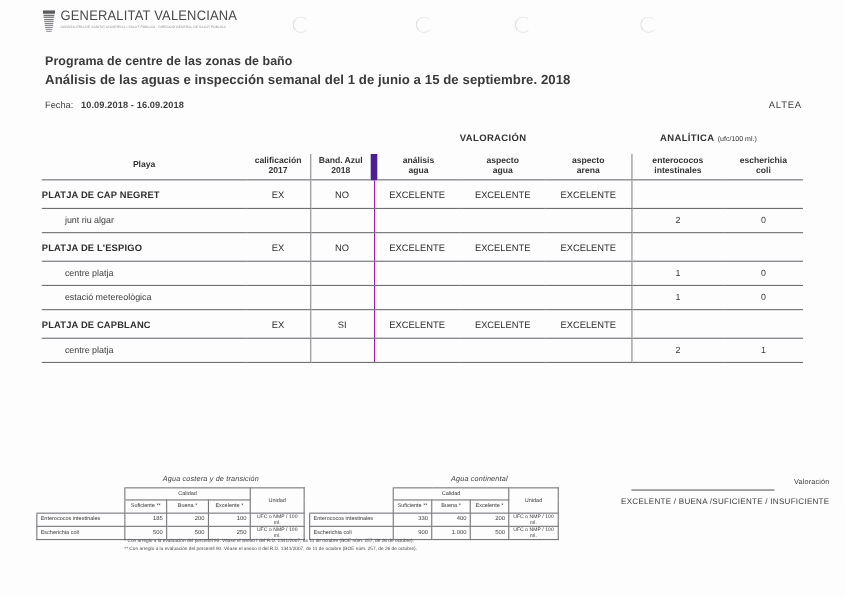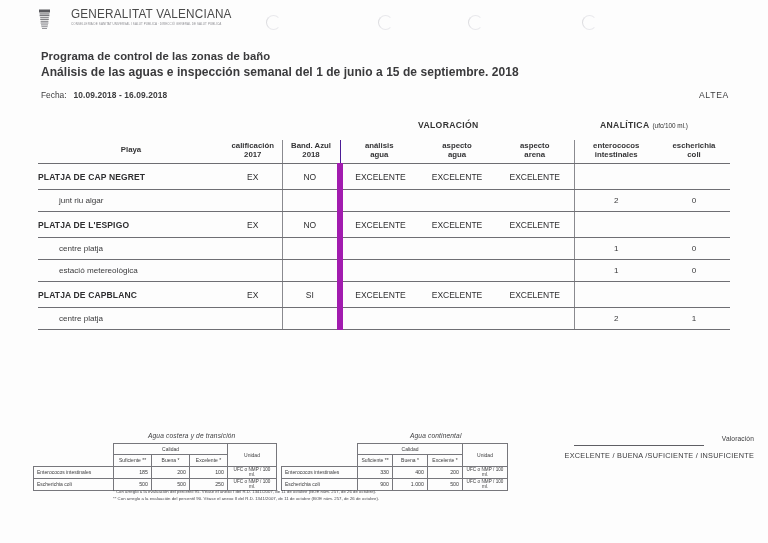--- a/index.html
+++ b/index.html
@@ -34,21 +34,21 @@
     opacity: .85;
   }
 
   
   .logo-wrap {
     position: absolute;
     left: 38px;
     top: 8px;
     display: flex;
     align-items: flex-start;
-    gap: 20px;
+    gap: 4px;
   }
   .crest {
     width: 13px;
     height: 22px;
     flex: none;
     margin-top: 1px;
   }
   .logo-text { line-height: 1; }
   .logo-title {
     font-size: 12.5px;
@@ -163,23 +163,23 @@
   tr.sub-row td {
     height: 21px;
     font-size: 8.1px;
     color: #3a3a3c;
     border-bottom: 1px solid #b8b8bd;
   }
   tr.sub-row td.sub { padding-left: 21px; }
   tr.sub-row.last-sub td { border-bottom: 1.15px solid #6f6f74; margin-top: 45px; }
   td.c { text-align: center; }
   .vline-l { border-left: 1px solid #8a8a8f; }
-  .vline-r { border-right: 6px solid #a21caf; }
+  .vline-r { border-right: 1px solid #a21caf; }
   th.vline-l { border-left: 1px solid #8a8a8f; }
-  th.vline-r { border-right: 1px solid #4c1d95; }
+  th.vline-r { border-right: 6px solid #4c1d95; }
 
   
   .legend-cap {
     position: absolute;
     font-size: 6.6px;
     font-style: italic;
     color: #3c3c3e;
     letter-spacing: .15px;
   }
   table.legend {
@@ -261,21 +261,21 @@
       <rect x="3" y="15.4" width="7" height="1" fill="#86868b"></rect>
       <rect x="3.4" y="17.2" width="6.2" height="1" fill="#8d8d92"></rect>
       <rect x="4" y="19" width="5" height="1" fill="#97979c"></rect>
     </svg>
     <div class="logo-text">
       <div class="logo-title">GENERALITAT VALENCIANA</div>
       <div class="logo-sub">CONSELLERIA DE SANITAT UNIVERSAL I SALUT PÚBLICA · DIRECCIÓ GENERAL DE SALUT PÚBLICA</div>
     </div>
   </div>
 
-  <div class="doc-title">Programa de control de las zonas de baño</div>
+  <div class="doc-title">Programa de centre de las zonas de baño</div>
   <div class="doc-title2">Análisis de las aguas e inspección semanal del 1 de junio a 15 de septiembre. 2018</div>
 
   <div class="fecha-row">
     <div>
       <span class="fecha-label">Fecha:</span><span class="fecha-val">10.09.2018 - 16.09.2018</span>
     </div>
     <div class="muni">ALTEA</div>
   </div>
 
   <div class="grp" style="left:418px;top:120px;">VALORACIÓN</div>

